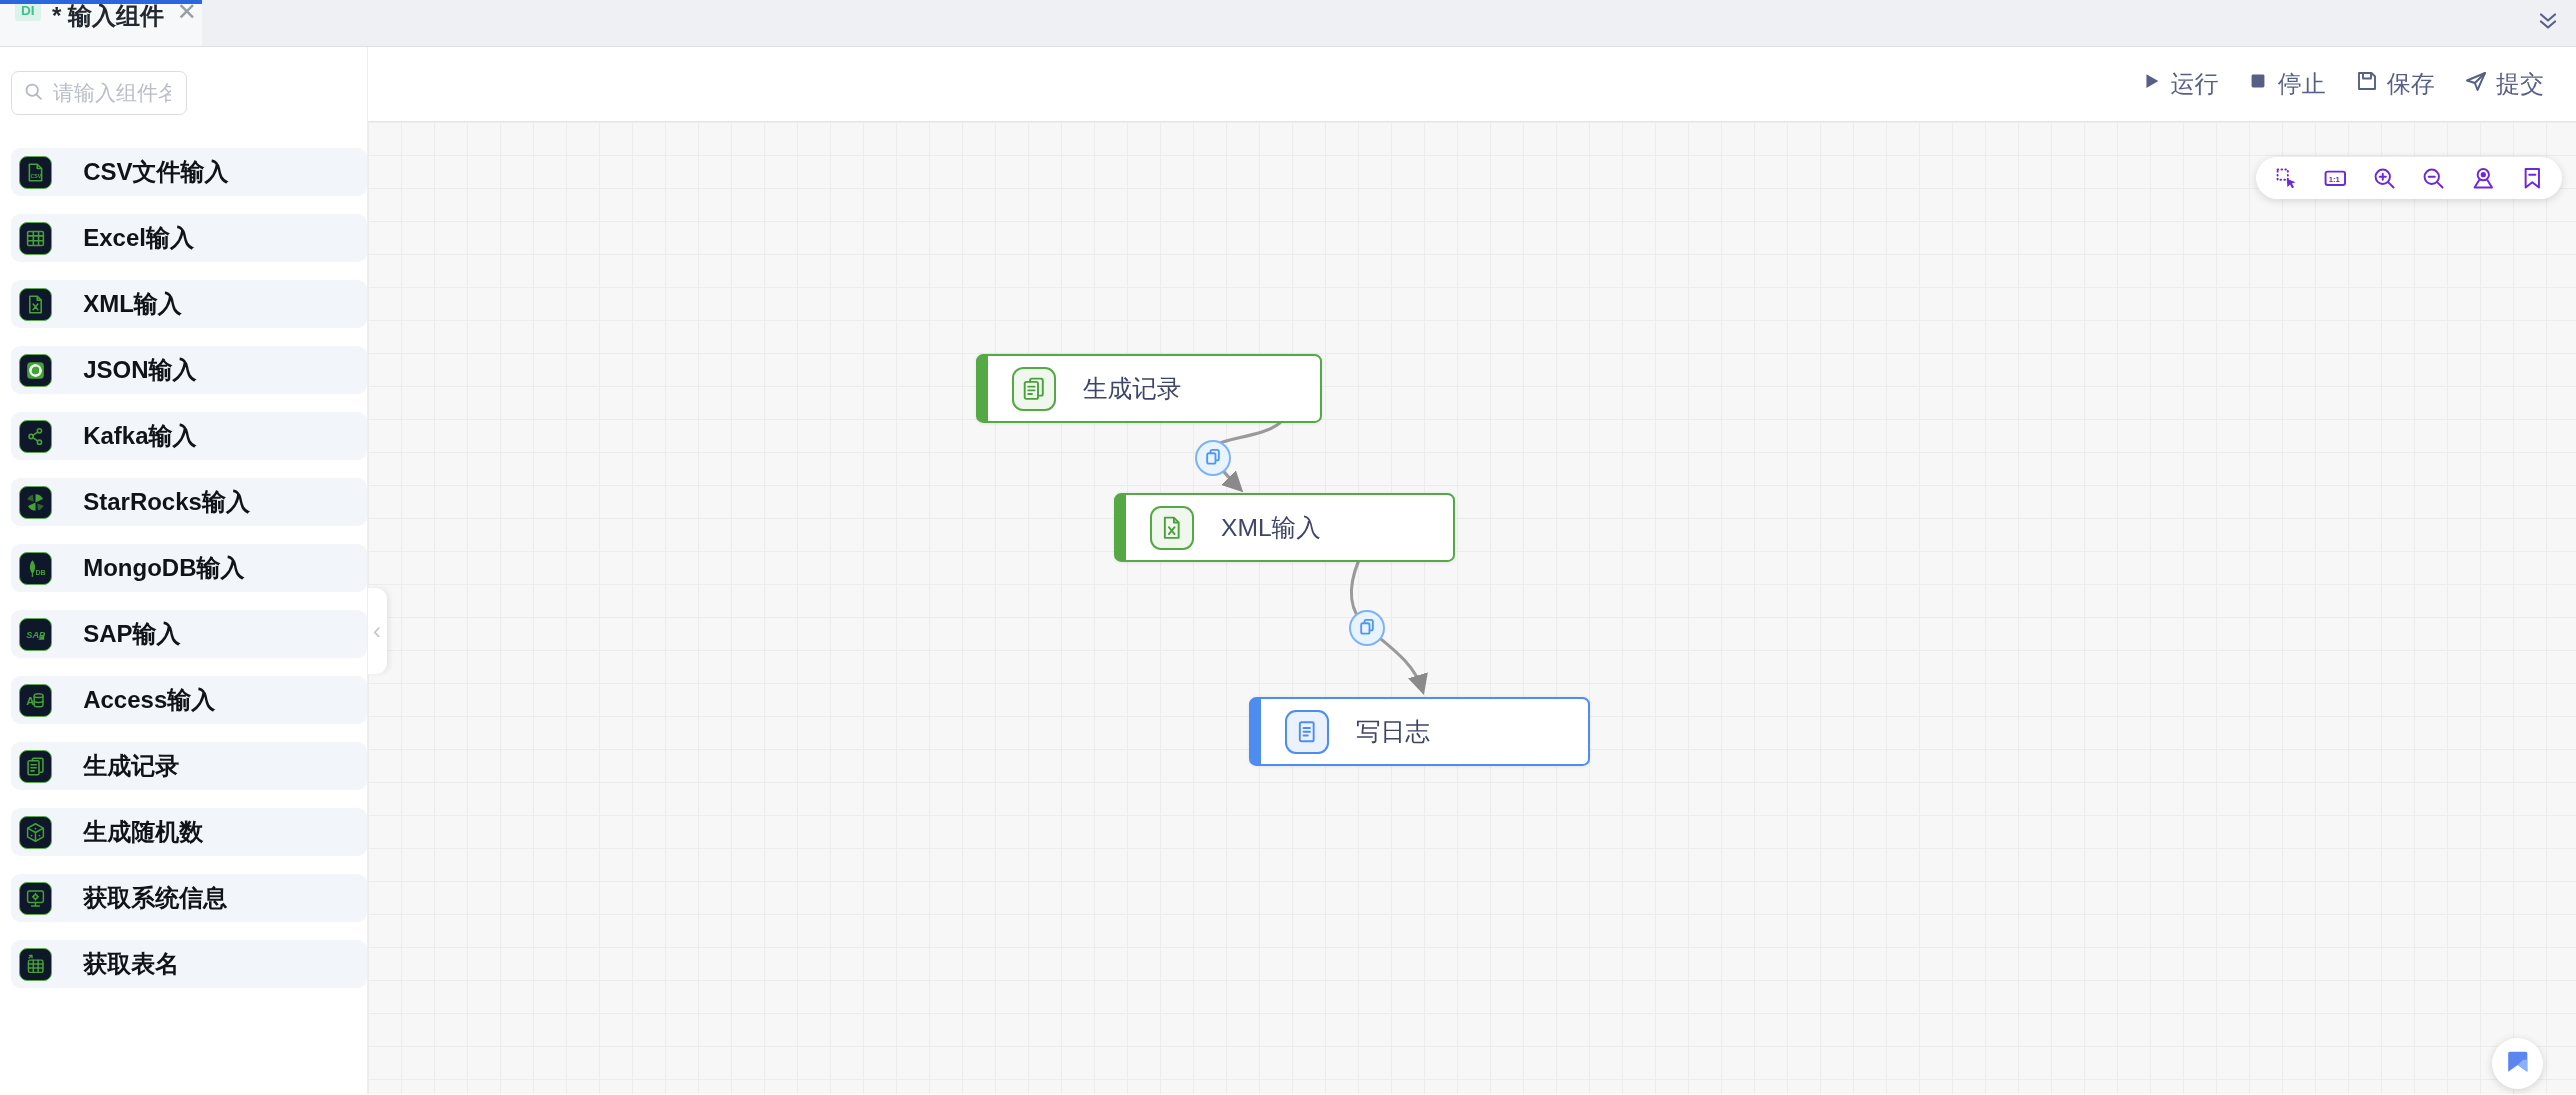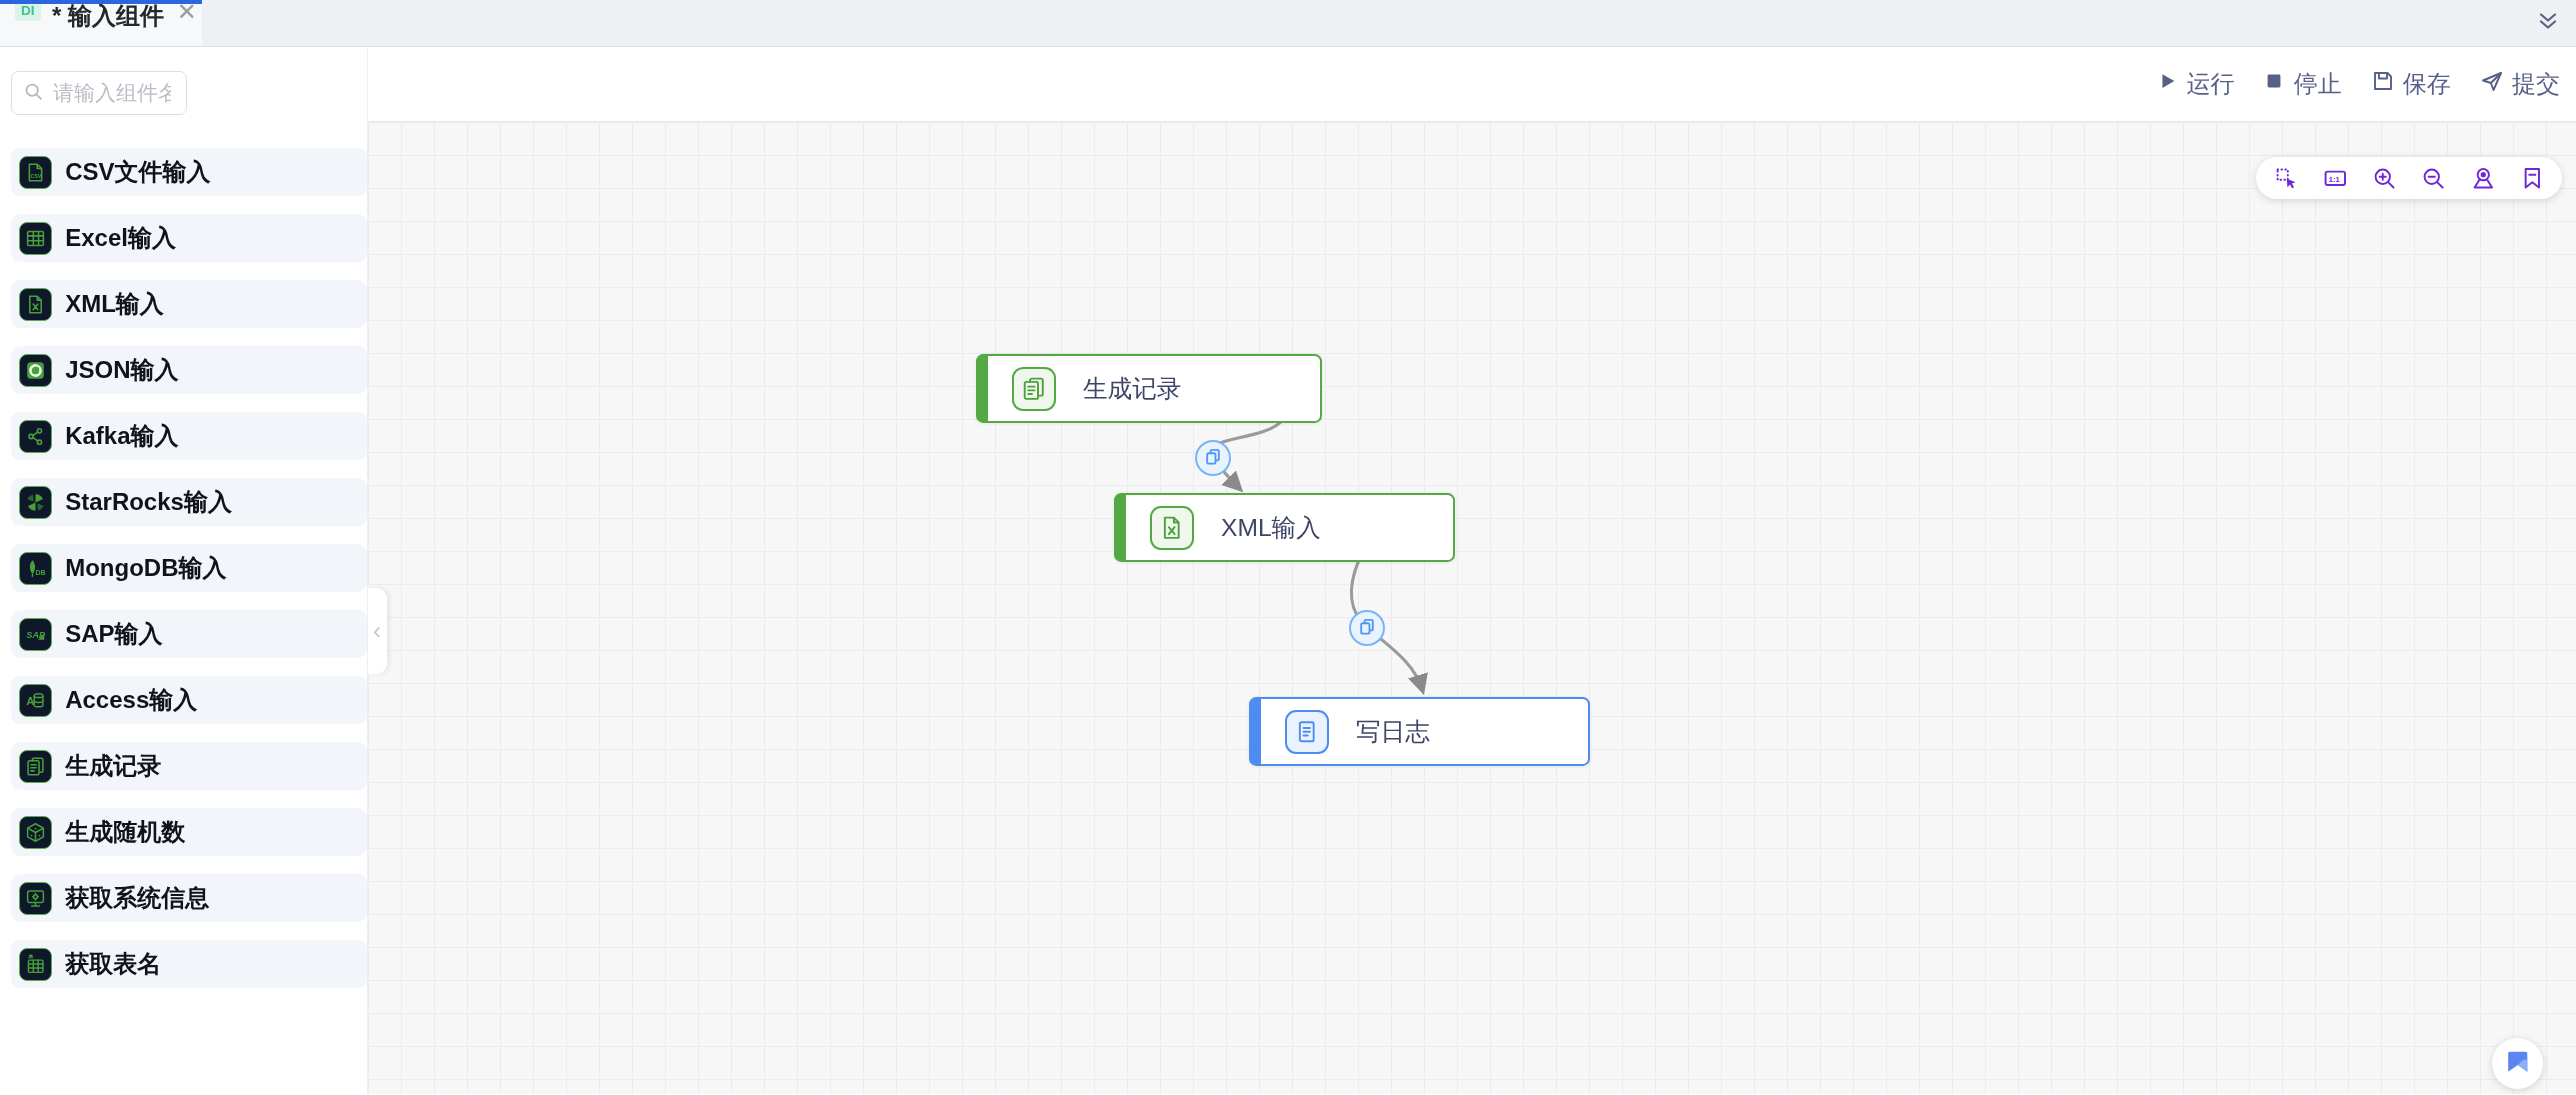--- a/index.html
+++ b/index.html
@@ -24,28 +24,28 @@
   .content { flex:1; display:flex; flex-direction:column; min-width:0; }
 
   
   .search-box { width:176px; height:44px; border:1.4px solid #d9dde3; border-radius:7.3px;
     display:flex; align-items:center; padding:0 11px; gap:9px; background:#fff; }
   .search-box input { border:none; outline:none; width:118px; font-size:21px; color:#333;
     font-family:inherit; background:transparent; }
   .search-box input::placeholder { color:#b9bec6; }
   .side-list { margin-top:33px; }
   .side-item { width:356px; height:48px; background:#f2f6fa; border-radius:9px; margin-bottom:18px;
-    display:flex; align-items:center; padding-left:8.2px; gap:13px; cursor:grab; }
+    display:flex; align-items:center; padding-left:8.2px; gap:31px; cursor:grab; }
   .si-icon { width:33px; height:33px; border:1.8px solid #5dab4d; border-radius:8.2px; background:#0f172a;
     display:flex; align-items:center; justify-content:center; color:#47a039; flex:none; }
   .si-label { font-size:24px; font-weight:700; color:#101317; white-space:nowrap; }
 
   
   .action-bar { height:74px; background:#fff; display:flex; align-items:center;
-    justify-content:flex-end; gap:29px; padding-right:16px; flex:none; }
+    justify-content:flex-end; gap:29px; padding-right:32px; flex:none; }
   .act-btn { display:flex; align-items:center; gap:8.2px; color:#575f86; font-size:24px; cursor:pointer; }
 
   
   .canvas { position:relative; flex:1; background-color:#f7f7f8; border-top:0.9px solid #e5e6e8;
     background-image:linear-gradient(#ececee 0.9px,transparent 0.9px),
                      linear-gradient(90deg,#ececee 0.9px,transparent 0.9px);
     background-size:33px 33px; overflow:hidden; }
 
   .canvas-toolbar { position:absolute; top:35px; right:13.6px; height:42px; background:#fff;
     border-radius:21px; box-shadow:0 1.8px 9px rgba(0,0,0,.14); display:flex; align-items:center;

